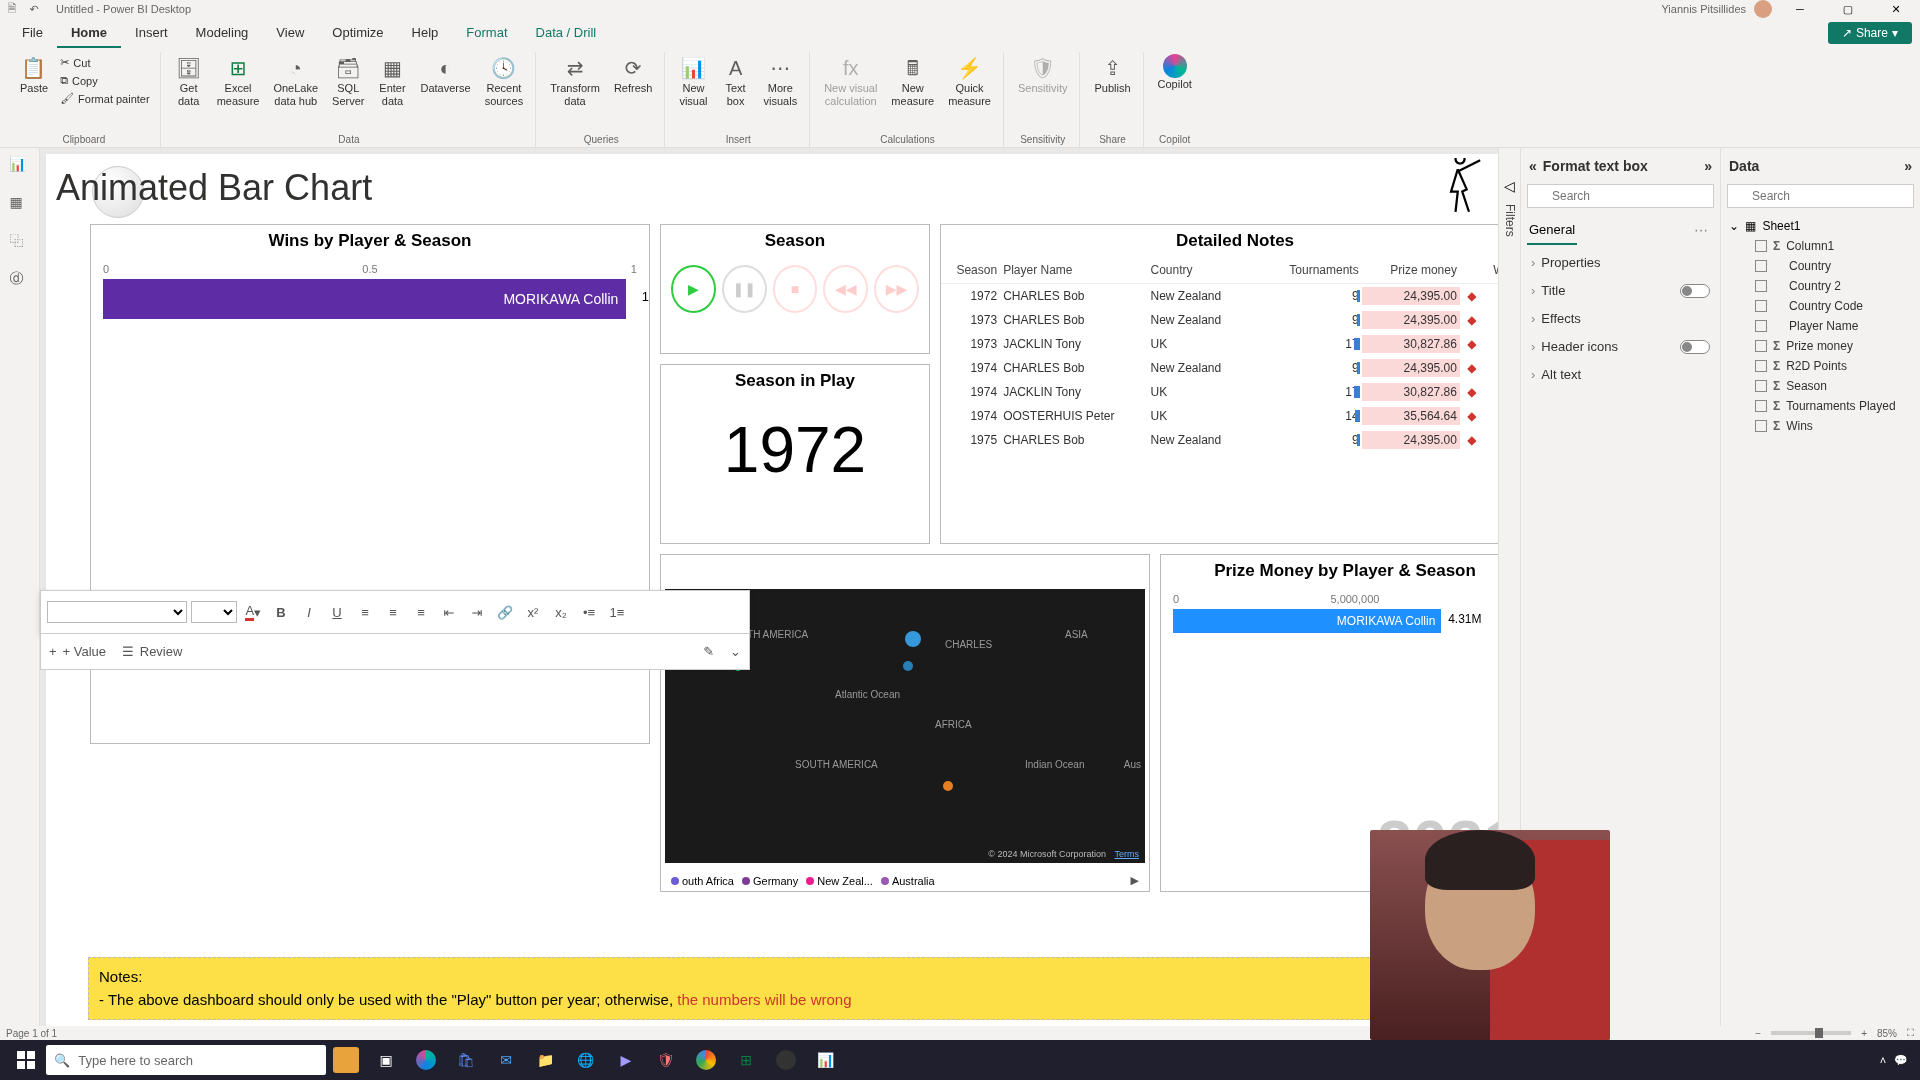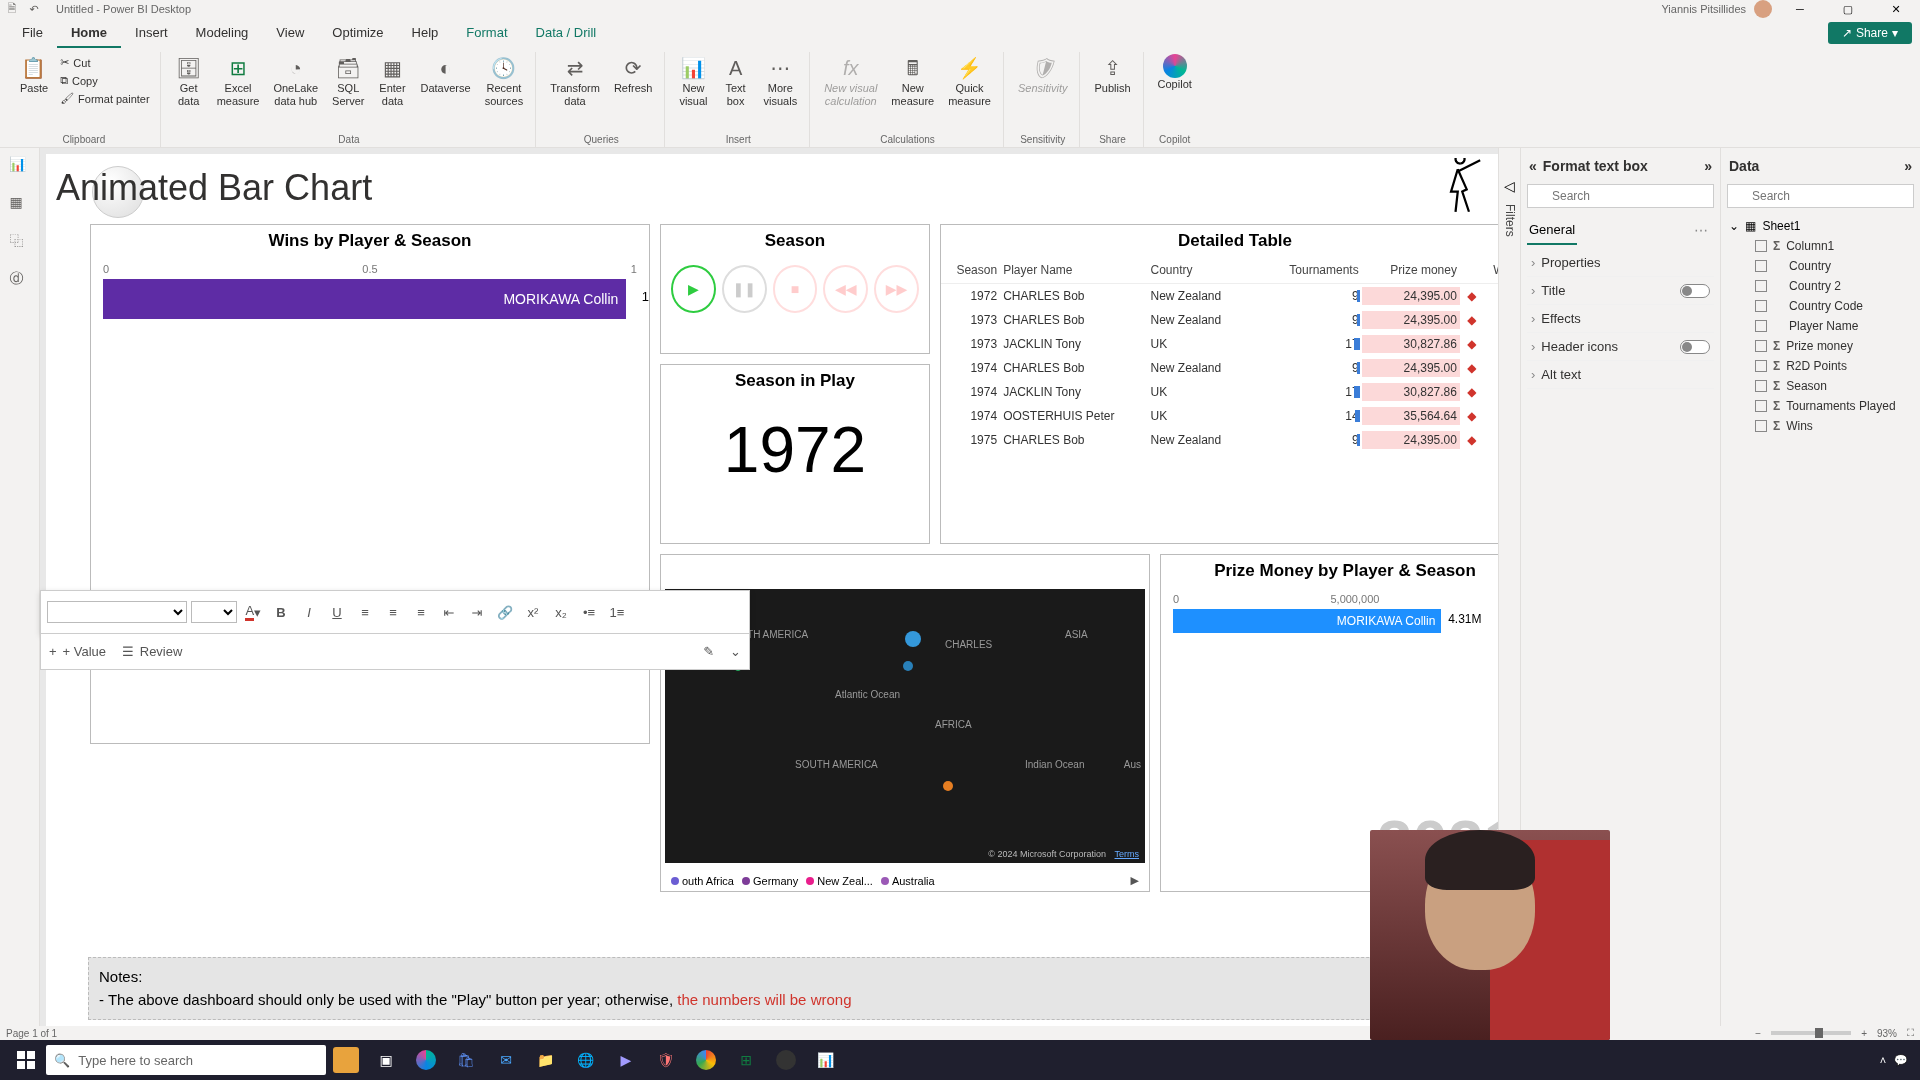--- a/index.html
+++ b/index.html
@@ -21,21 +21,21 @@
 .ribbon-tabs .share-btn { margin-left: auto; background: #117865; color: #fff; padding: 4px 14px; border-radius: 3px; font-size: 12px; display: flex; align-items: center; gap: 4px; }
 
 
 .ribbon { height: 100px; background: #f3f2f1; border-bottom: 1px solid #e1dfdd; display: flex; padding: 4px 8px 0; gap: 2px; }
 .ribbon-group { display: flex; flex-direction: column; align-items: center; padding: 0 6px; border-right: 1px solid #e1dfdd; }
 .ribbon-group:last-child { border-right: none; }
 .ribbon-group .items { display: flex; gap: 2px; flex: 1; align-items: flex-start; }
 .ribbon-group .label { font-size: 10px; color: #666; margin-top: auto; padding-bottom: 2px; }
 .ribbon-btn-lg { display: flex; flex-direction: column; align-items: center; padding: 2px 6px; font-size: 11px; color: #323130; cursor: pointer; min-width: 40px; text-align: center; line-height: 1.2; }
 .ribbon-btn-lg .icon { width: 28px; height: 28px; display: flex; align-items: center; justify-content: center; font-size: 20px; color: #605e5c; }
-.ribbon-btn-lg.disabled { opacity: 0.45; font-style: italic; }
+.ribbon-btn-lg.disabled { opacity: 0.45; }
 .ribbon-btn-sm { display: flex; align-items: center; gap: 4px; padding: 2px 4px; font-size: 11px; color: #323130; }
 .clip-col { display: flex; flex-direction: column; gap: 1px; padding-top: 2px; }
 
 
 .left-rail { position: absolute; left: 0; top: 148px; width: 40px; bottom: 40px; background: #f3f2f1; border-right: 1px solid #e1dfdd; display: flex; flex-direction: column; align-items: center; padding-top: 8px; gap: 18px; }
 .left-rail .rail-icon { width: 20px; height: 20px; color: #605e5c; }
 
 
 .canvas-wrap { position: absolute; left: 40px; top: 148px; right: 400px; bottom: 40px; background: #e8e8e8; padding: 6px; overflow: hidden; }
 .canvas { width: 100%; height: 100%; background: #fff; position: relative; }
@@ -62,21 +62,21 @@
 .table-row > div, .table-header > div { padding: 2px 3px; }
 .col-season { width: 54px; text-align: right; }
 .col-player { width: 150px; }
 .col-country { width: 120px; }
 .col-tourn { width: 98px; text-align: right; position: relative; }
 .col-prize { width: 100px; text-align: right; background: #fcd9d9; position: relative; }
 .col-ico { width: 24px; text-align: center; }
 .col-wins { width: 40px; text-align: right; }
 .tourn-bar { position: absolute; right: 2px; top: 3px; bottom: 3px; background: #3b7dd8; }
 
-.notes { position: absolute; left: 42px; right: 10px; bottom: 14px; border: 1px dashed #bbb; padding: 8px 10px; font-size: 15px; line-height: 1.5; background: #e5e5e5; }
+.notes { position: absolute; left: 42px; right: 10px; bottom: 14px; border: 1px dashed #bbb; padding: 8px 10px; font-size: 15px; line-height: 1.5; background: #fde047; }
 
 
 .filters-col { position: absolute; right: 400px; top: 148px; width: 22px; bottom: 40px; background: #f3f2f1; border-left: 1px solid #e1dfdd; display: flex; flex-direction: column; align-items: center; padding-top: 30px; }
 .filters-col .v-label { writing-mode: vertical-rl; font-size: 12px; color: #444; margin-top: 10px; }
 
 
 .format-pane { position: absolute; right: 200px; top: 148px; width: 200px; bottom: 40px; background: #f3f2f1; border-left: 1px solid #e1dfdd; padding: 6px; }
 .pane-header { display: flex; align-items: center; font-size: 14px; font-weight: 600; padding: 4px 2px 10px; color: #323130; gap: 6px; }
 .pane-search { width: 100%; height: 24px; border: 1px solid #ccc; padding: 2px 6px 2px 24px; font-size: 12px; background: #fff; position: relative; }
 .search-wrap { position: relative; margin-bottom: 8px; }
@@ -351,21 +351,21 @@
         <div class="play-btn" style="border-color:#fdd;color:#fcc">▶▶</div>
       </div>
     </div>
 
     <div class="viz" style="left:614px; top:210px; width:270px; height:180px">
       <div class="viz-title">Season in Play</div>
       <div style="text-align:center;font-size:64px;font-weight:400;padding-top:16px">1972</div>
     </div>
 
     <div class="viz" style="left:894px; top:70px; width:590px; height:320px">
-      <div class="viz-title">Detailed Table</div>
+      <div class="viz-title">Detailed Notes</div>
       <div class="table-header">
         <div class="col-season">Season</div>
         <div class="col-player">Player Name</div>
         <div class="col-country">Country</div>
         <div class="col-tourn">Tournaments</div>
         <div class="col-prize" style="background:none">Prize money</div>
         <div class="col-ico"></div>
         <div class="col-wins">Wins</div>
       </div>
       <div id="table-body">
@@ -640,21 +640,21 @@
 </div>
 
 <div class="status-bar" style="bottom:40px">
   <span>Page 1 of 1</span>
   <div class="r">
     <span>−</span>
     <span style="width:80px;height:4px;background:#ccc;position:relative">
         <span style="position:absolute;left:55%;top:-3px;width:8px;height:10px;background:#666"></span>
       </span>
     <span>+</span>
-    <span>93%</span>
+    <span>85%</span>
     <span>⛶</span>
   </div>
 </div>
 
 <div class="webcam">
   <div class="chair"></div>
   <div class="head"></div>
   <div class="hair"></div>
 </div>
 

